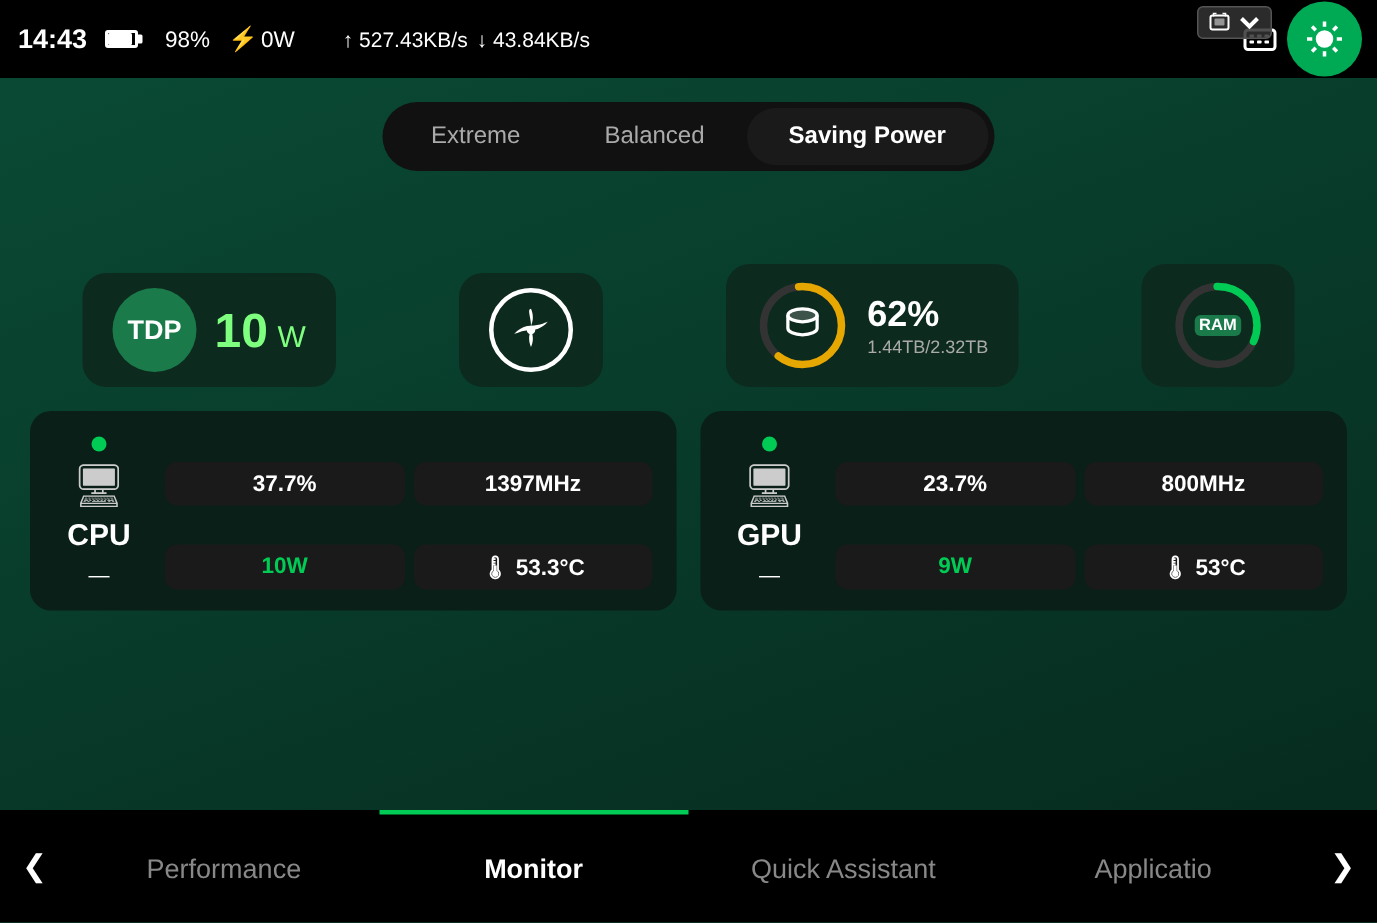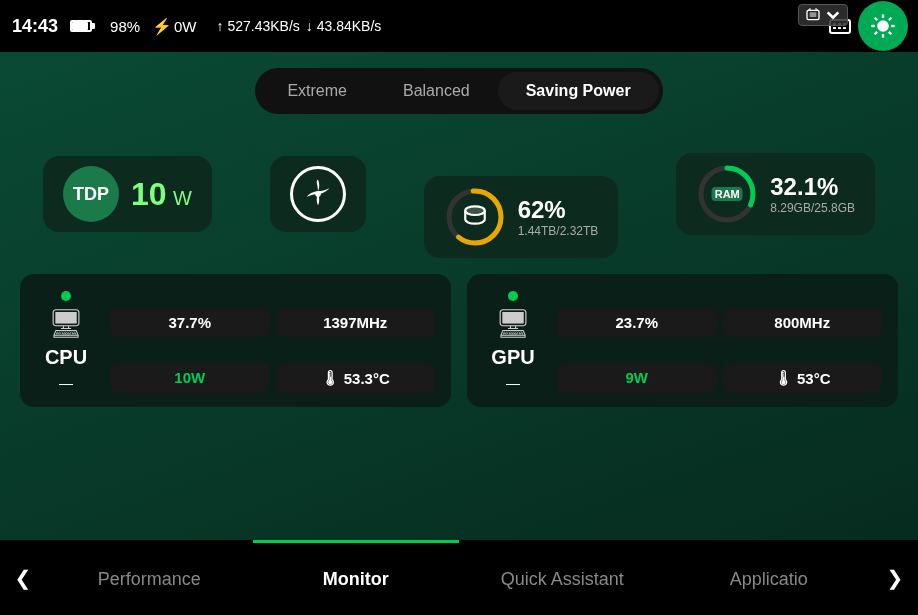--- a/index.html
+++ b/index.html
@@ -73,21 +73,21 @@
       font-size: 16px;
     }
     .top-network {
       display: flex;
       align-items: center;
       gap: 6px;
       font-size: 14px;
       color: white;
       margin-left: 8px;
     }
-    .net-up { color: white; }
+    .net-up { color: white; margin-left: 12px; }
     .net-down { color: white; }
     .top-right-icons {
       margin-left: auto;
       display: flex;
       align-items: center;
       gap: 12px;
     }
     .icon-btn {
       width: 36px;
       height: 36px;
@@ -175,21 +175,21 @@
     }
     .power-mode-btn.active {
       background: #1a1a1a;
       color: white;
       font-weight: bold;
     }
 
     
     .stats-row {
       display: flex;
-      align-items: center;
+      align-items: flex-end;
       justify-content: space-around;
       gap: 12px;
     }
 
     
     .tdp-block {
       display: flex;
       align-items: center;
       gap: 12px;
       background: #0d2a1e;
@@ -574,24 +574,20 @@
     </div>
 
     <div class="ram-block">
       <div class="ram-circle">
         <svg viewBox="0 0 62 62" xmlns="http://www.w3.org/2000/svg">
           <circle cx="31" cy="31" r="26" fill="none" stroke="#333" stroke-width="5"></circle>
           <circle cx="31" cy="31" r="26" fill="none" stroke="#00cc55" stroke-width="5" stroke-dasharray="51.8 110.7" stroke-linecap="round"></circle>
         </svg>
         <div class="ram-label-inner">RAM</div>
       </div>
-      <div class="ram-info">
-        <div class="ram-pct">32.1%</div>
-        <div class="ram-detail">8.29GB/25.8GB</div>
-      </div>
     </div>
 
   </div>
 
   <div class="cards-row">
 
     <div class="hw-card">
       <div class="hw-card-left">
         <div class="status-dot"></div>
         <div class="hw-icon">🖥</div>

